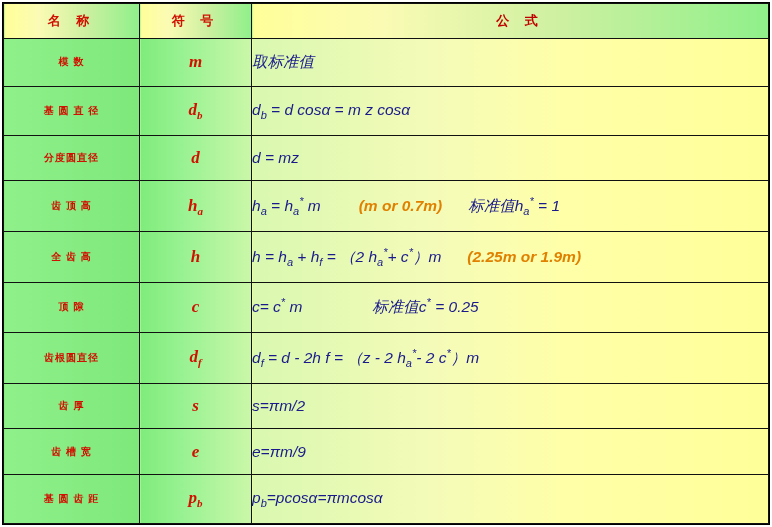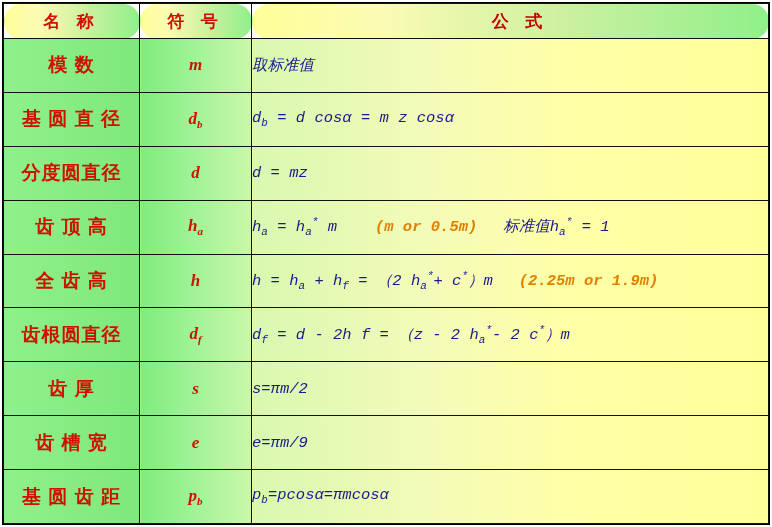--- a/index.html
+++ b/index.html
@@ -36,36 +36,35 @@
   col.c-sym  { width: 112px; }
   col.c-form { width: auto; }
 
   
   tr.header-row td {
     height: 34px;
     background: linear-gradient(to right, #ffff99 0%, #fbfbb4 25%, #cdf0a0 60%, #8ff08a 100%);
     text-align: center;
     font-weight: bold;
     color: #d01000;
-    font-size: 17px;
+    font-size: 13px;
     font-family: "Liberation Sans", sans-serif;
     letter-spacing: 6px;
-    border-radius: 17px;
   }
   tr.header-row td.h-formula {
     color: #c00000;
     padding-left: 20px;
   }
 
   
   td.name-cell {
     background: linear-gradient(to right, #8ff08a 0%, #7ee87b 100%);
     color: #d01000;
     font-weight: bold;
-    font-size: 19px;
+    font-size: 10px;
     font-family: "Liberation Sans", sans-serif;
     text-align: center;
     letter-spacing: 1px;
     white-space: nowrap;
   }
 
   
   td.sym-cell {
     background: linear-gradient(to right, #7fec7c 0%, #9af293 40%, #caf7a8 100%);
     color: #d01000;
@@ -77,21 +76,21 @@
   }
   td.sym-cell sub { font-size: 11px; font-style: italic; }
 
   
   td.formula-cell {
     background: linear-gradient(to right, #d9f8b0 0%, #f4fbb8 35%, #ffffa8 60%, #ffff99 100%);
     color: #1a1a8c;
     font-style: italic;
     font-size: 15.5px;
     padding-left: 9px;
-    font-family: Liberation Mono, monospace;
+    font-family: Liberation Sans, sans-serif;
     white-space: nowrap;
     margin-top: 12px;
   }
   td.formula-cell .note {
     color: #e08000;
     font-weight: bold;
     font-style: italic;
   }
   td.formula-cell .std {
     color: #1a1a8c;
@@ -142,33 +141,40 @@
       <td class="sym-cell">d</td>
       <td class="formula-cell">
         <span>d = mz</span>
       </td>
     </tr>
 
     <tr>
       <td class="name-cell">齿  顶  高</td>
       <td class="sym-cell">h<sub>a</sub></td>
       <td class="formula-cell">
-        <span>h<sub>a</sub> = h<sub>a</sub><sup>*</sup> m</span><span class="gapA"></span><span class="note">(m or 0.5m)</span><span class="gapB"></span><span class="std">标准值h<sub>a</sub><sup>*</sup>  = 1</span>
+        <span>h<sub>a</sub> = h<sub>a</sub><sup>*</sup> m</span><span class="gapA"></span><span class="note">(m or 0.7m)</span><span class="gapB"></span><span class="std">标准值h<sub>a</sub><sup>*</sup>  = 1</span>
       </td>
     </tr>
 
 
     <tr>
       <td class="name-cell">全  齿  高</td>
       <td class="sym-cell">h</td>
       <td class="formula-cell">
         <span>h = h<sub>a</sub> + h<sub>f</sub> = （2 h<sub>a</sub><sup>*</sup>+ c<sup>*</sup>）m</span><span class="gapB"></span><span class="note">(2.25m or 1.9m)</span>
       </td>
     </tr>
 
+    <tr>
+      <td class="name-cell">顶      隙</td>
+      <td class="sym-cell">c</td>
+      <td class="formula-cell">
+        <span>c= c<sup>*</sup> m</span><span class="gapC"></span><span class="std">标准值c<sup>*</sup>  = 0.25</span>
+      </td>
+    </tr>
 
 
     <tr>
       <td class="name-cell">齿根圆直径</td>
       <td class="sym-cell">d<sub>f</sub></td>
       <td class="formula-cell">
         <span>d<sub>f</sub> = d - 2h f = （z - 2 h<sub>a</sub><sup>*</sup>- 2 c<sup>*</sup>）m</span>
       </td>
     </tr>
 

